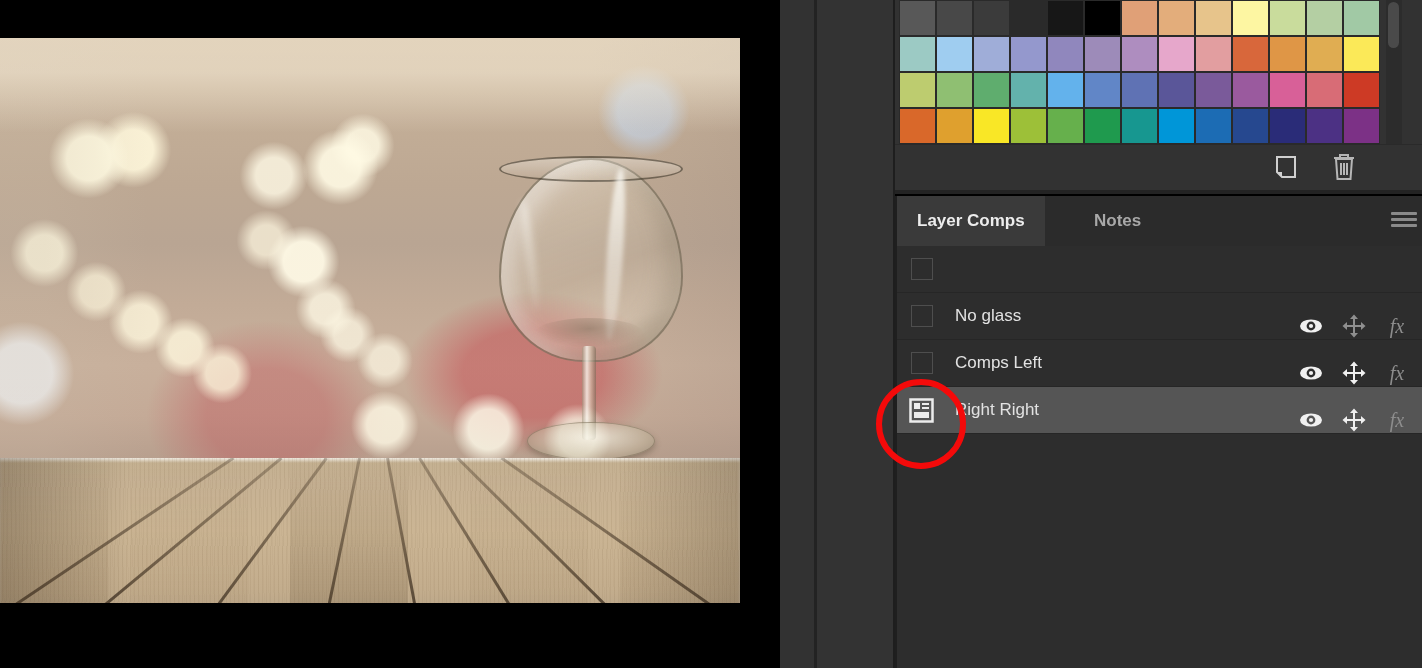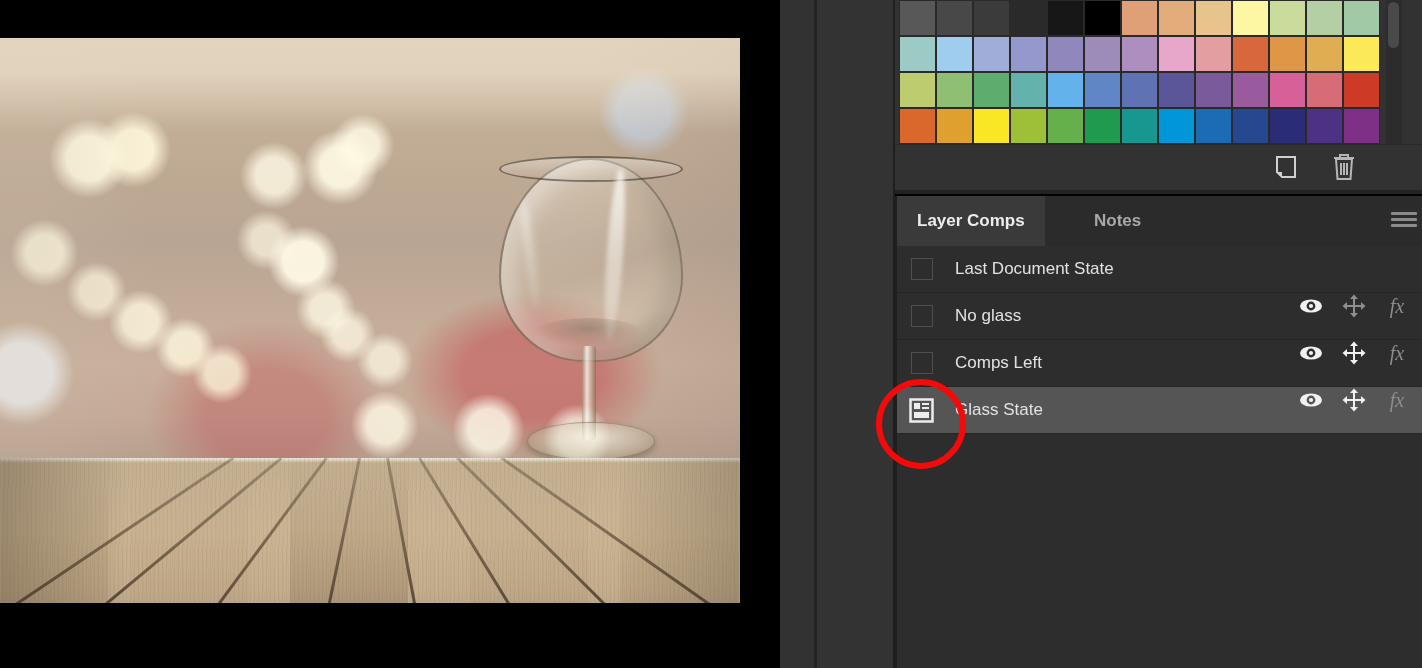--- a/index.html
+++ b/index.html
@@ -231,21 +231,21 @@
   }
   .comp-applied {
     position: absolute; left: 12px; top: 11px; width: 25px; height: 25px;
     cursor: pointer;
   }
   .comp-name {
     position: absolute; left: 58px; top: 0; height: 46px;
     display: flex; align-items: center;
     color: #e2e2e2; font-size: 17px;
   }
-  .comp-icons { position: absolute; right: 14px; top: 0; height: 46px; display: flex; align-items: flex-start; gap: 17px; }
+  .comp-icons { position: absolute; right: 14px; top: 0; height: 46px; display: flex; align-items: flex-end; gap: 17px; }
   .ico { width: 26px; height: 26px; display: flex; align-items: center; justify-content: center; cursor: pointer; }
   .ico.fx { color: #8d8d8d; font-size: 20px; font-style: italic; font-family: "Liberation Serif", serif; cursor: pointer; }
 
   
   #annotation-circle {
     position: absolute; left: 876px; top: 379px; width: 90px; height: 90px;
     border: 6px solid #f40a0a; border-radius: 50%;
     box-sizing: border-box;
     pointer-events: none;
   }
@@ -396,21 +396,20 @@
         <i></i>
         <i></i>
         <i></i>
       </div>
     </div>
 
     <div id="comps-list">
 
       <div class="comp-row">
         <div class="comp-toggle"></div>
-        <div class="comp-name">Last Document State</div>
       </div>
 
       <div class="comp-row">
         <div class="comp-toggle"></div>
         <div class="comp-name">No glass</div>
         <div class="comp-icons">
           <div class="ico">
             <svg width="24" height="16" viewBox="0 0 24 16">
                 <ellipse cx="12" cy="8" rx="11" ry="6.6" fill="#f0f0f0"></ellipse>
                 <ellipse cx="12" cy="8" rx="4.4" ry="4.4" fill="#2d2d2d"></ellipse>
@@ -449,21 +448,21 @@
       <div class="comp-row selected">
         <div class="comp-applied">
           <svg width="25" height="25" viewBox="0 0 25 25">
             <rect x="1.5" y="1.5" width="22" height="22" fill="none" stroke="#ededed" stroke-width="2.5"></rect>
             <rect x="5" y="5" width="6" height="6" fill="#ededed"></rect>
             <rect x="13" y="5" width="7" height="2" fill="#ededed"></rect>
             <rect x="13" y="9" width="7" height="2" fill="#ededed"></rect>
             <rect x="5" y="14" width="15" height="6" fill="#ededed"></rect>
           </svg>
         </div>
-        <div class="comp-name">Glass State</div>
+        <div class="comp-name">Right Right</div>
         <div class="comp-icons">
           <div class="ico">
             <svg width="24" height="16" viewBox="0 0 24 16">
                 <ellipse cx="12" cy="8" rx="11" ry="6.6" fill="#f0f0f0"></ellipse>
                 <ellipse cx="12" cy="8" rx="4.4" ry="4.4" fill="#555555"></ellipse>
                 <ellipse cx="12" cy="8" rx="2.1" ry="2.1" fill="#f0f0f0"></ellipse>
               </svg>
           </div>
           <div class="ico">
             <svg width="24" height="24" viewBox="0 0 24 24">

